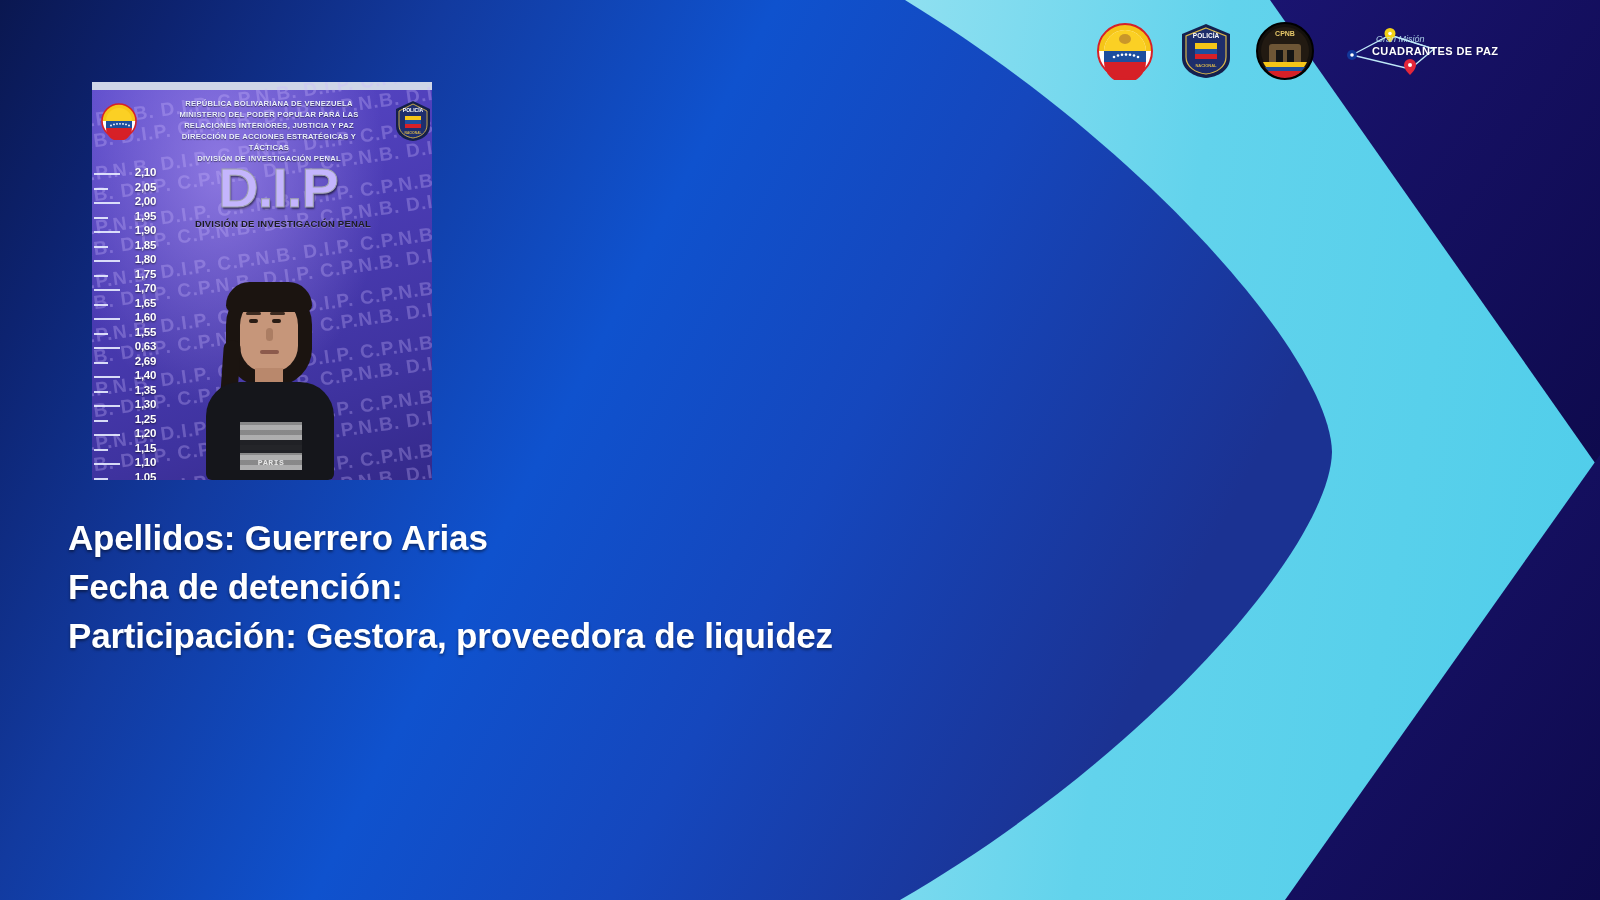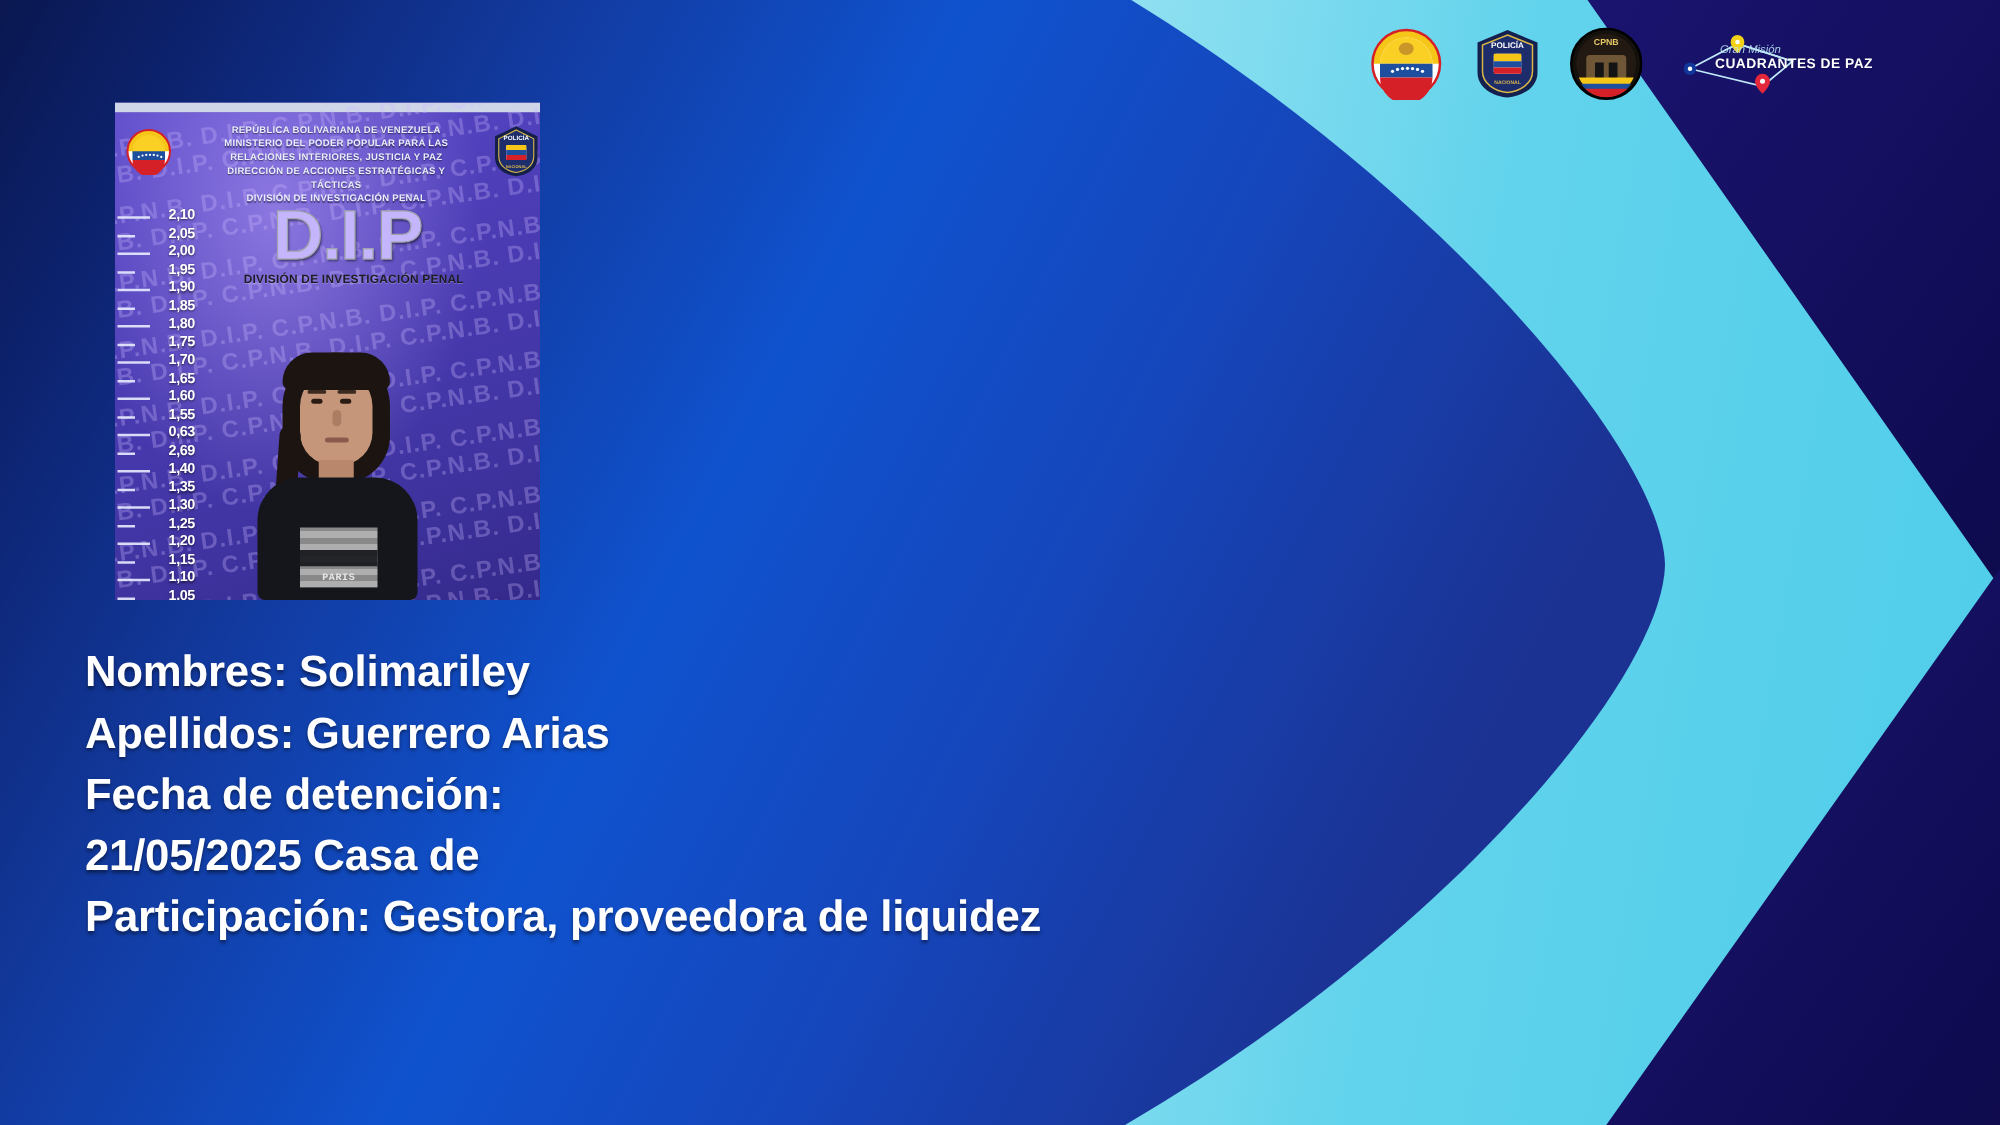--- a/index.html
+++ b/index.html
@@ -412,20 +412,18 @@
       <div class="subj-braid"></div>
       <div class="subj-neck"></div>
       <div class="subj-body"></div>
       <div class="subj-shirt-print"></div>
       <div class="subj-shirt-band"></div>
       <div class="subj-shirt-text">PARIS</div>
     </div>
   </div>
 
   <div class="details" id="details-host">
-      <div class="dline">Nombres: Solimariley</div>
       <div class="dline">Apellidos: Guerrero Arias</div>
       <div class="dline">Fecha de detención:</div>
-      <div class="dline">21/05/2025 Casa de</div>
       <div class="dline">Participación: Gestora, proveedora de liquidez</div>
     </div>
 
 </div>
 
 </body></html>

